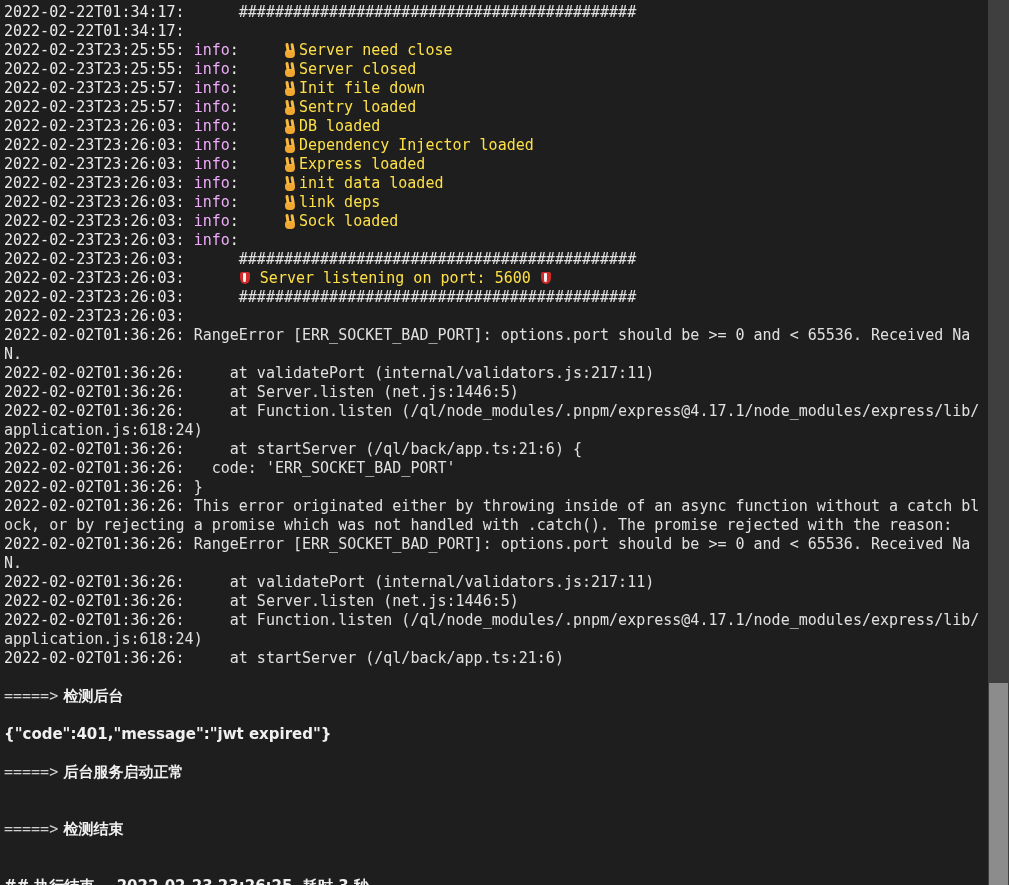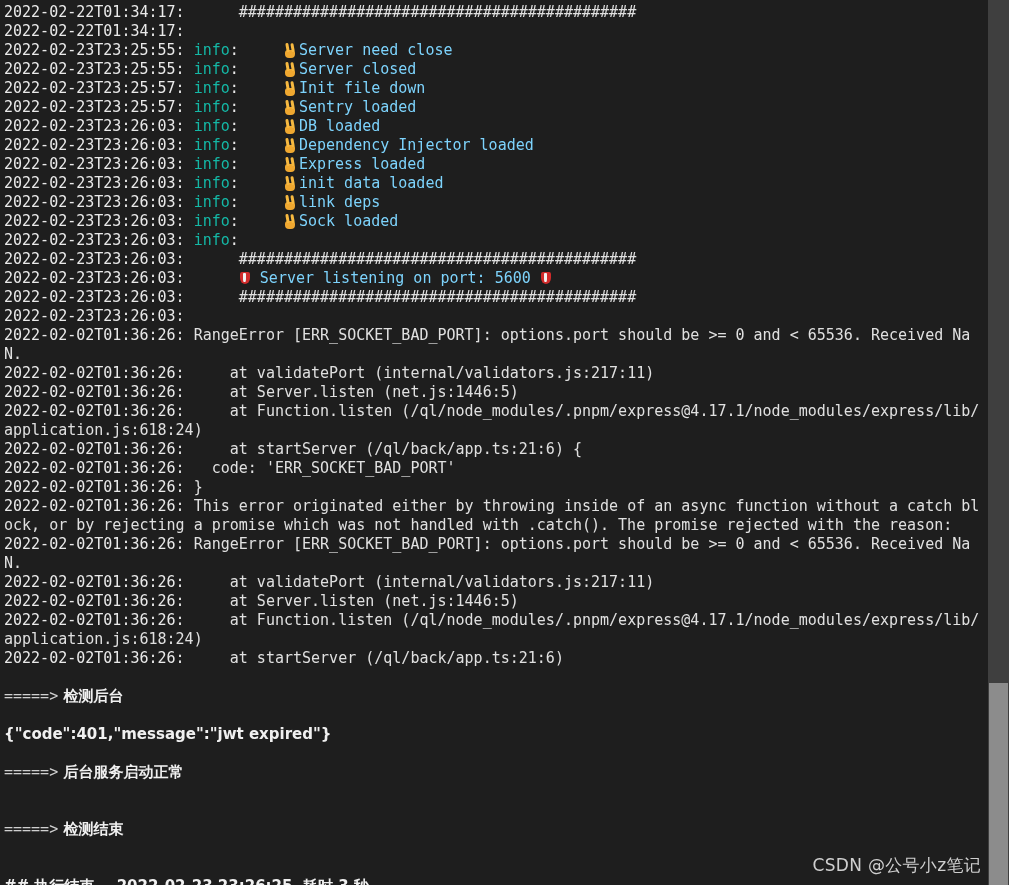--- a/index.html
+++ b/index.html
@@ -39,23 +39,23 @@
     word-break: break-all;
   }
 
   .line {
     min-height: 19px;
     white-space: pre-wrap;
     word-break: break-all;
   }
 
   .ts      { color: #eaeaea; }
-  .info    { color: #14b8a6; }
+  .info    { color: #f0abfc; }
   .colon   { color: #eaeaea; }
-  .msg     { color: #7dd3fc; }
+  .msg     { color: #fde047; }
   .hashes  { color: #e0e0e0; }
   .err     { color: #e0e0e0; }
   .arrow   { color: #d0d0d0; }
   .cn      { color: #f0f0f0; font-family: "DejaVu Sans", "Liberation Sans", sans-serif; font-weight: bold; }
   .blank   { height: 19px; }
 
   
   .hand-icon {
     display: inline-block;
     width: 13px;
@@ -148,14 +148,13 @@
 <body>
 
 <div id="terminal">
 
   <div id="console"><div class="line"><span class="ts">2022-02-22T01:34:17:</span><span class="hashes">      ############################################</span></div><div class="line"><span class="ts">2022-02-22T01:34:17:</span></div><div class="line"><span class="ts">2022-02-23T23:25:55:</span><span class="info"> info</span><span class="colon">:</span><span class="msg">     </span><span class="hand-icon"></span><span class="msg">Server need close</span></div><div class="line"><span class="ts">2022-02-23T23:25:55:</span><span class="info"> info</span><span class="colon">:</span><span class="msg">     </span><span class="hand-icon"></span><span class="msg">Server closed</span></div><div class="line"><span class="ts">2022-02-23T23:25:57:</span><span class="info"> info</span><span class="colon">:</span><span class="msg">     </span><span class="hand-icon"></span><span class="msg">Init file down</span></div><div class="line"><span class="ts">2022-02-23T23:25:57:</span><span class="info"> info</span><span class="colon">:</span><span class="msg">     </span><span class="hand-icon"></span><span class="msg">Sentry loaded</span></div><div class="line"><span class="ts">2022-02-23T23:26:03:</span><span class="info"> info</span><span class="colon">:</span><span class="msg">     </span><span class="hand-icon"></span><span class="msg">DB loaded</span></div><div class="line"><span class="ts">2022-02-23T23:26:03:</span><span class="info"> info</span><span class="colon">:</span><span class="msg">     </span><span class="hand-icon"></span><span class="msg">Dependency Injector loaded</span></div><div class="line"><span class="ts">2022-02-23T23:26:03:</span><span class="info"> info</span><span class="colon">:</span><span class="msg">     </span><span class="hand-icon"></span><span class="msg">Express loaded</span></div><div class="line"><span class="ts">2022-02-23T23:26:03:</span><span class="info"> info</span><span class="colon">:</span><span class="msg">     </span><span class="hand-icon"></span><span class="msg">init data loaded</span></div><div class="line"><span class="ts">2022-02-23T23:26:03:</span><span class="info"> info</span><span class="colon">:</span><span class="msg">     </span><span class="hand-icon"></span><span class="msg">link deps</span></div><div class="line"><span class="ts">2022-02-23T23:26:03:</span><span class="info"> info</span><span class="colon">:</span><span class="msg">     </span><span class="hand-icon"></span><span class="msg">Sock loaded</span></div><div class="line"><span class="ts">2022-02-23T23:26:03:</span><span class="info"> info</span><span class="colon">:</span></div><div class="line"><span class="ts">2022-02-23T23:26:03:</span><span class="hashes">      ############################################</span></div><div class="line"><span class="ts">2022-02-23T23:26:03:</span><span class="msg">      </span><span class="shield-icon"></span><span class="msg"> Server listening on port: 5600 </span><span class="shield-icon"></span></div><div class="line"><span class="ts">2022-02-23T23:26:03:</span><span class="hashes">      ############################################</span></div><div class="line"><span class="ts">2022-02-23T23:26:03:</span></div><div class="line"><span class="ts">2022-02-02T01:36:26:</span><span class="err"> RangeError [ERR_SOCKET_BAD_PORT]: options.port should be &gt;= 0 and &lt; 65536. Received NaN.</span></div><div class="line"><span class="ts">2022-02-02T01:36:26:</span><span class="err">     at validatePort (internal/validators.js:217:11)</span></div><div class="line"><span class="ts">2022-02-02T01:36:26:</span><span class="err">     at Server.listen (net.js:1446:5)</span></div><div class="line"><span class="ts">2022-02-02T01:36:26:</span><span class="err">     at Function.listen (/ql/node_modules/.pnpm/express@4.17.1/node_modules/express/lib/application.js:618:24)</span></div><div class="line"><span class="ts">2022-02-02T01:36:26:</span><span class="err">     at startServer (/ql/back/app.ts:21:6) {</span></div><div class="line"><span class="ts">2022-02-02T01:36:26:</span><span class="err">   code: 'ERR_SOCKET_BAD_PORT'</span></div><div class="line"><span class="ts">2022-02-02T01:36:26:</span><span class="err"> }</span></div><div class="line"><span class="ts">2022-02-02T01:36:26:</span><span class="err"> This error originated either by throwing inside of an async function without a catch block, or by rejecting a promise which was not handled with .catch(). The promise rejected with the reason:</span></div><div class="line"><span class="ts">2022-02-02T01:36:26:</span><span class="err"> RangeError [ERR_SOCKET_BAD_PORT]: options.port should be &gt;= 0 and &lt; 65536. Received NaN.</span></div><div class="line"><span class="ts">2022-02-02T01:36:26:</span><span class="err">     at validatePort (internal/validators.js:217:11)</span></div><div class="line"><span class="ts">2022-02-02T01:36:26:</span><span class="err">     at Server.listen (net.js:1446:5)</span></div><div class="line"><span class="ts">2022-02-02T01:36:26:</span><span class="err">     at Function.listen (/ql/node_modules/.pnpm/express@4.17.1/node_modules/express/lib/application.js:618:24)</span></div><div class="line"><span class="ts">2022-02-02T01:36:26:</span><span class="err">     at startServer (/ql/back/app.ts:21:6)</span></div><div class="line blank">&nbsp;</div><div class="line"><span class="arrow">=====&gt;</span><span class="cn"> 检测后台</span></div><div class="line blank">&nbsp;</div><div class="line"><span class="cn">{"code":401,"message":"jwt expired"}</span></div><div class="line blank">&nbsp;</div><div class="line"><span class="arrow">=====&gt;</span><span class="cn"> 后台服务启动正常</span></div><div class="line blank">&nbsp;</div><div class="line blank">&nbsp;</div><div class="line"><span class="arrow">=====&gt;</span><span class="cn"> 检测结束</span></div><div class="line blank">&nbsp;</div><div class="line blank">&nbsp;</div><div class="line"><span class="cn">## 执行结束... 2022-02-23 23:26:25  耗时 3 秒</span></div></div>
 
   <div id="scrollbar-track">
     <div id="scrollbar-thumb"></div>
   </div>
 
-  <div id="watermark">CSDN @公号小z笔记</div>
 </div>
 
 </body></html>

